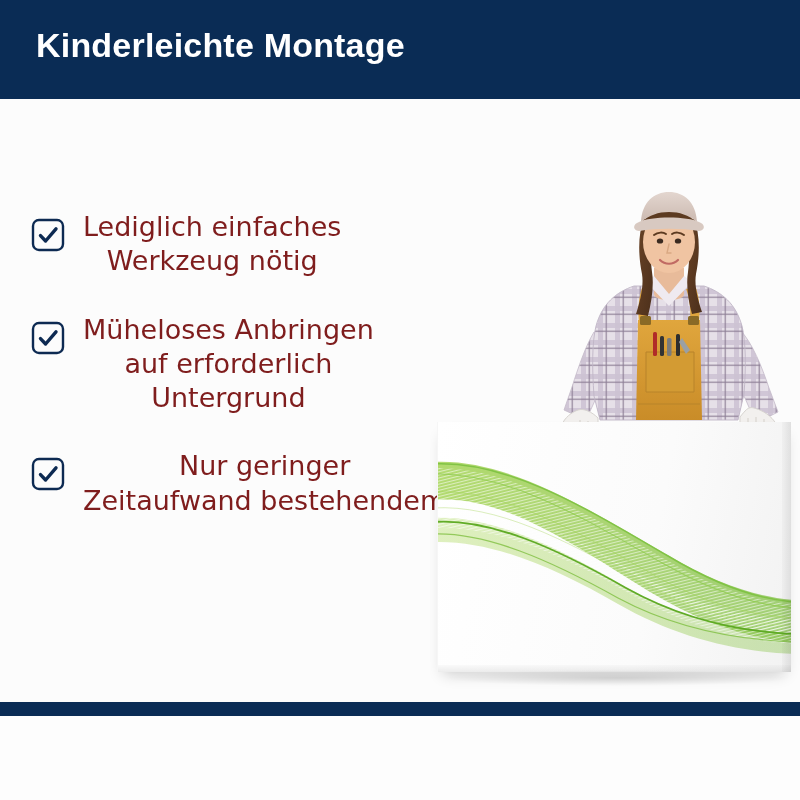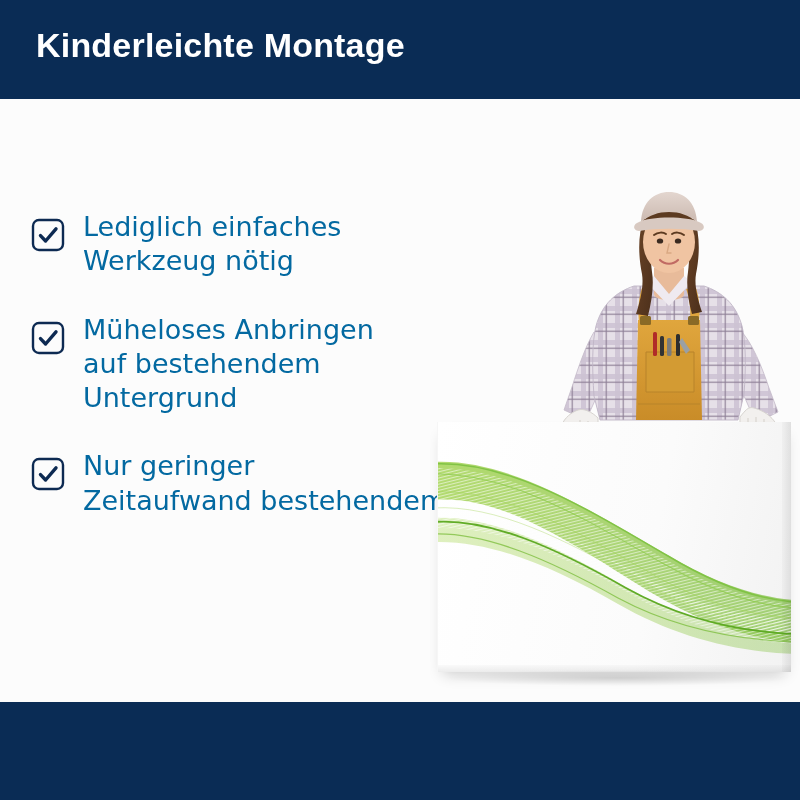--- a/index.html
+++ b/index.html
@@ -11,23 +11,24 @@
     height: 800px;
     background: #fdfdfd;
     font-family: "Liberation Sans", sans-serif;
     overflow: hidden;
     position: relative;
   }
 
   #page {
     position: relative;
     width: 800px;
-    height: 800px;
+    height: 716px;
     background: #fcfcfc;
     overflow: hidden;
+    text-align: center;
   }
 
   
   #header-bar {
     position: absolute;
     left: 0;
     top: 0;
     width: 800px;
     height: 99px;
     background: #0a2c55;
@@ -76,21 +77,21 @@
   }
   .checkbox-icon svg {
     display: block;
     width: 34px;
     height: 34px;
   }
   .feature-text {
     margin-left: 18px;
     font-size: 27px;
     line-height: 1.27;
-    color: #0369a1;
+    color: #7f1d1d;
     font-family: "DejaVu Sans", sans-serif;
     font-weight: 400;
     white-space: pre-line;
   }
 
   
   #photo-area {
     position: absolute;
     left: 430px;
     top: 100px;
@@ -178,21 +179,21 @@
     </div>
 
     <div class="feature-item">
       <span class="checkbox-icon">
         <svg viewBox="0 0 34 34" xmlns="http://www.w3.org/2000/svg">
           <rect x="2" y="2" width="30" height="30" rx="6" ry="6" fill="none" stroke="#0d2a52" stroke-width="2.4"></rect>
           <path d="M9.5 17.6 L14.6 23 L25 10.8" fill="none" stroke="#0d2a52" stroke-width="3.4" stroke-linecap="round" stroke-linejoin="round"></path>
         </svg>
       </span>
       <span class="feature-text">Müheloses Anbringen
-auf bestehendem
+auf erforderlich
 Untergrund</span>
     </div>
 
     <div class="feature-item">
       <span class="checkbox-icon">
         <svg viewBox="0 0 34 34" xmlns="http://www.w3.org/2000/svg">
           <rect x="2" y="2" width="30" height="30" rx="6" ry="6" fill="none" stroke="#0d2a52" stroke-width="2.4"></rect>
           <path d="M9.5 17.6 L14.6 23 L25 10.8" fill="none" stroke="#0d2a52" stroke-width="3.4" stroke-linecap="round" stroke-linejoin="round"></path>
         </svg>
       </span>

